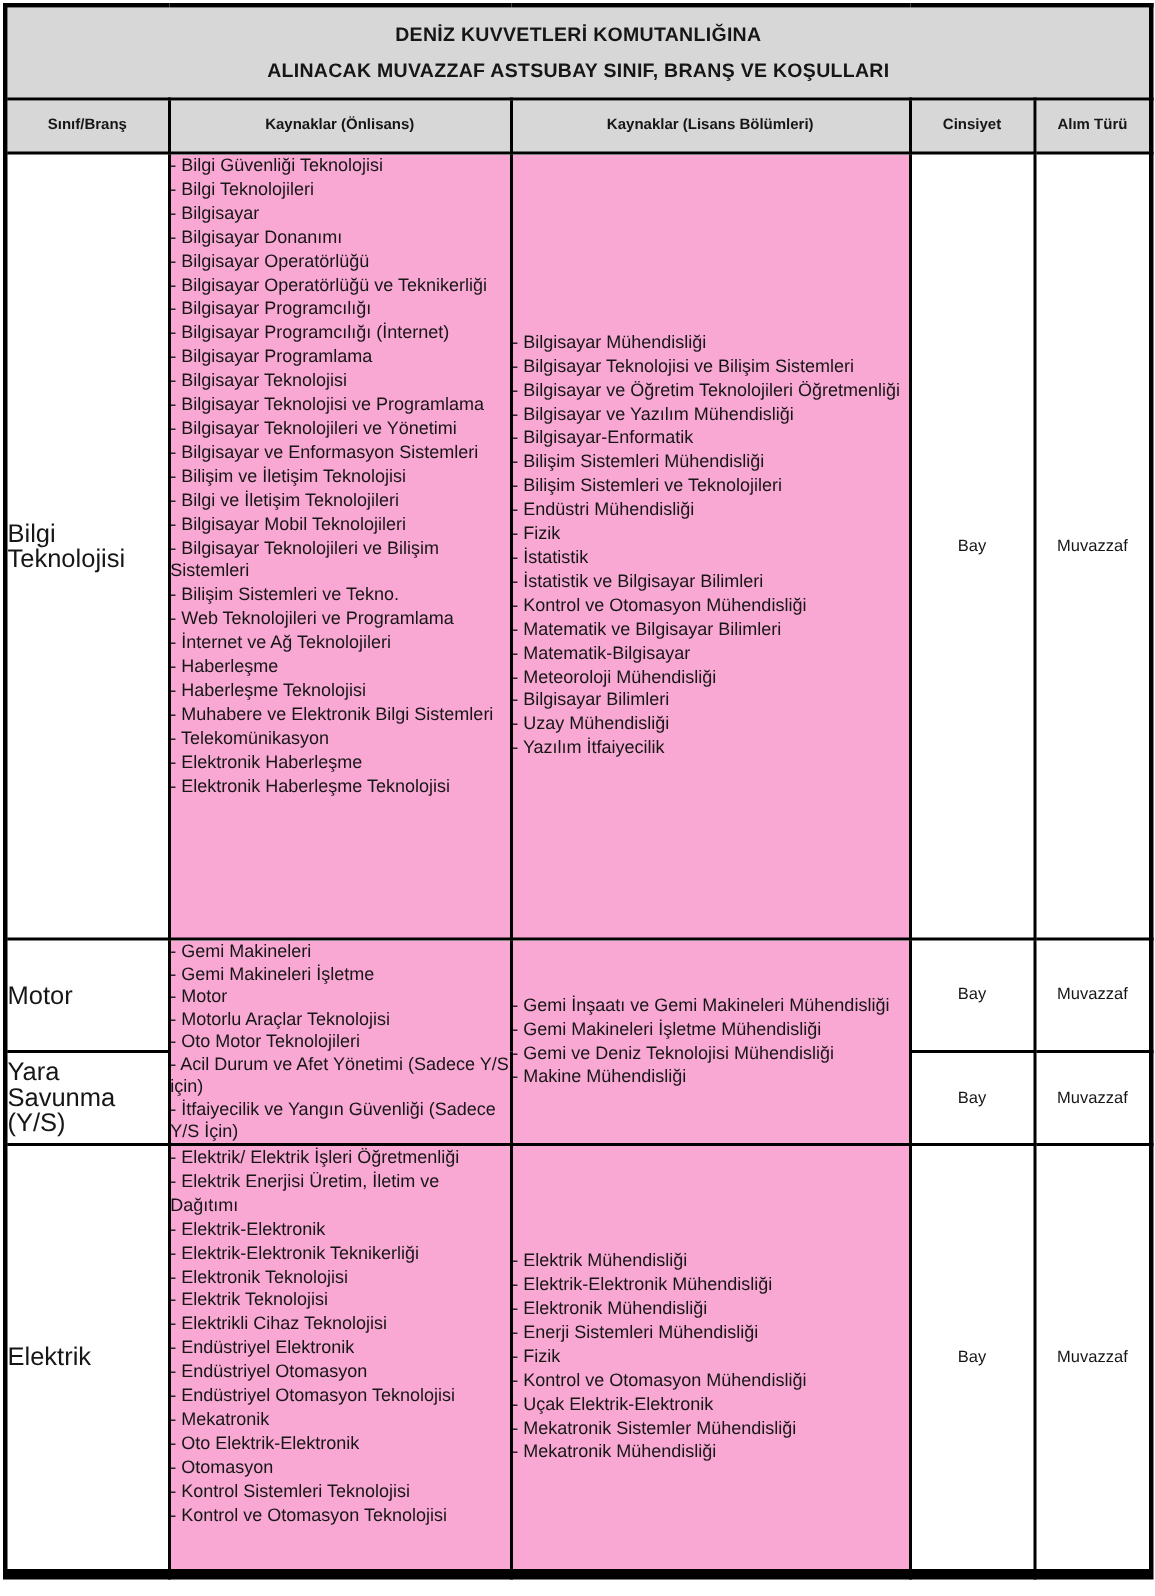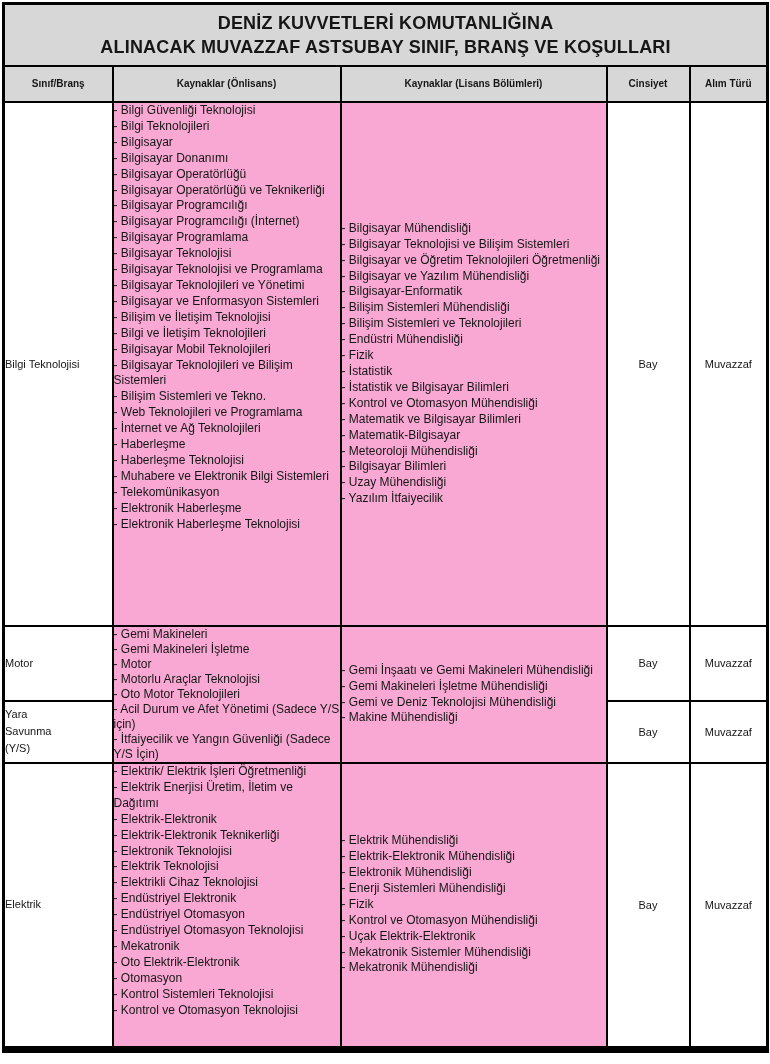--- a/index.html
+++ b/index.html
@@ -32,39 +32,39 @@
   
   td.title-cell {
     background: #d7d7d7;
     height: 60px;
     text-align: center;
     vertical-align: middle;
     border-bottom-width: 3px;
   }
   .title-line {
     font-weight: bold;
-    font-size: 18px;
+    font-size: 13px;
     letter-spacing: 0.2px;
     line-height: 24px;
   }
   
   th.hdr {
     background: #d7d7d7;
     height: 34px;
     font-weight: bold;
     font-size: 10px;
     text-align: center;
     vertical-align: middle;
     line-height: 16px;
     padding: 1px 2px;
   }
   
   td.branch-cell {
     vertical-align: middle;
-    font-size: 11px;
+    font-size: 17px;
     padding-left: 5px;
     line-height: 17px;
     background: #fff;
   }
   td.branch-cell .branch-label { max-width: 82px; }
   td.list-cell {
     font-size: 12px;
     background: #f9a8d4;
     padding: 2px 2px 2px 5px;
   }

